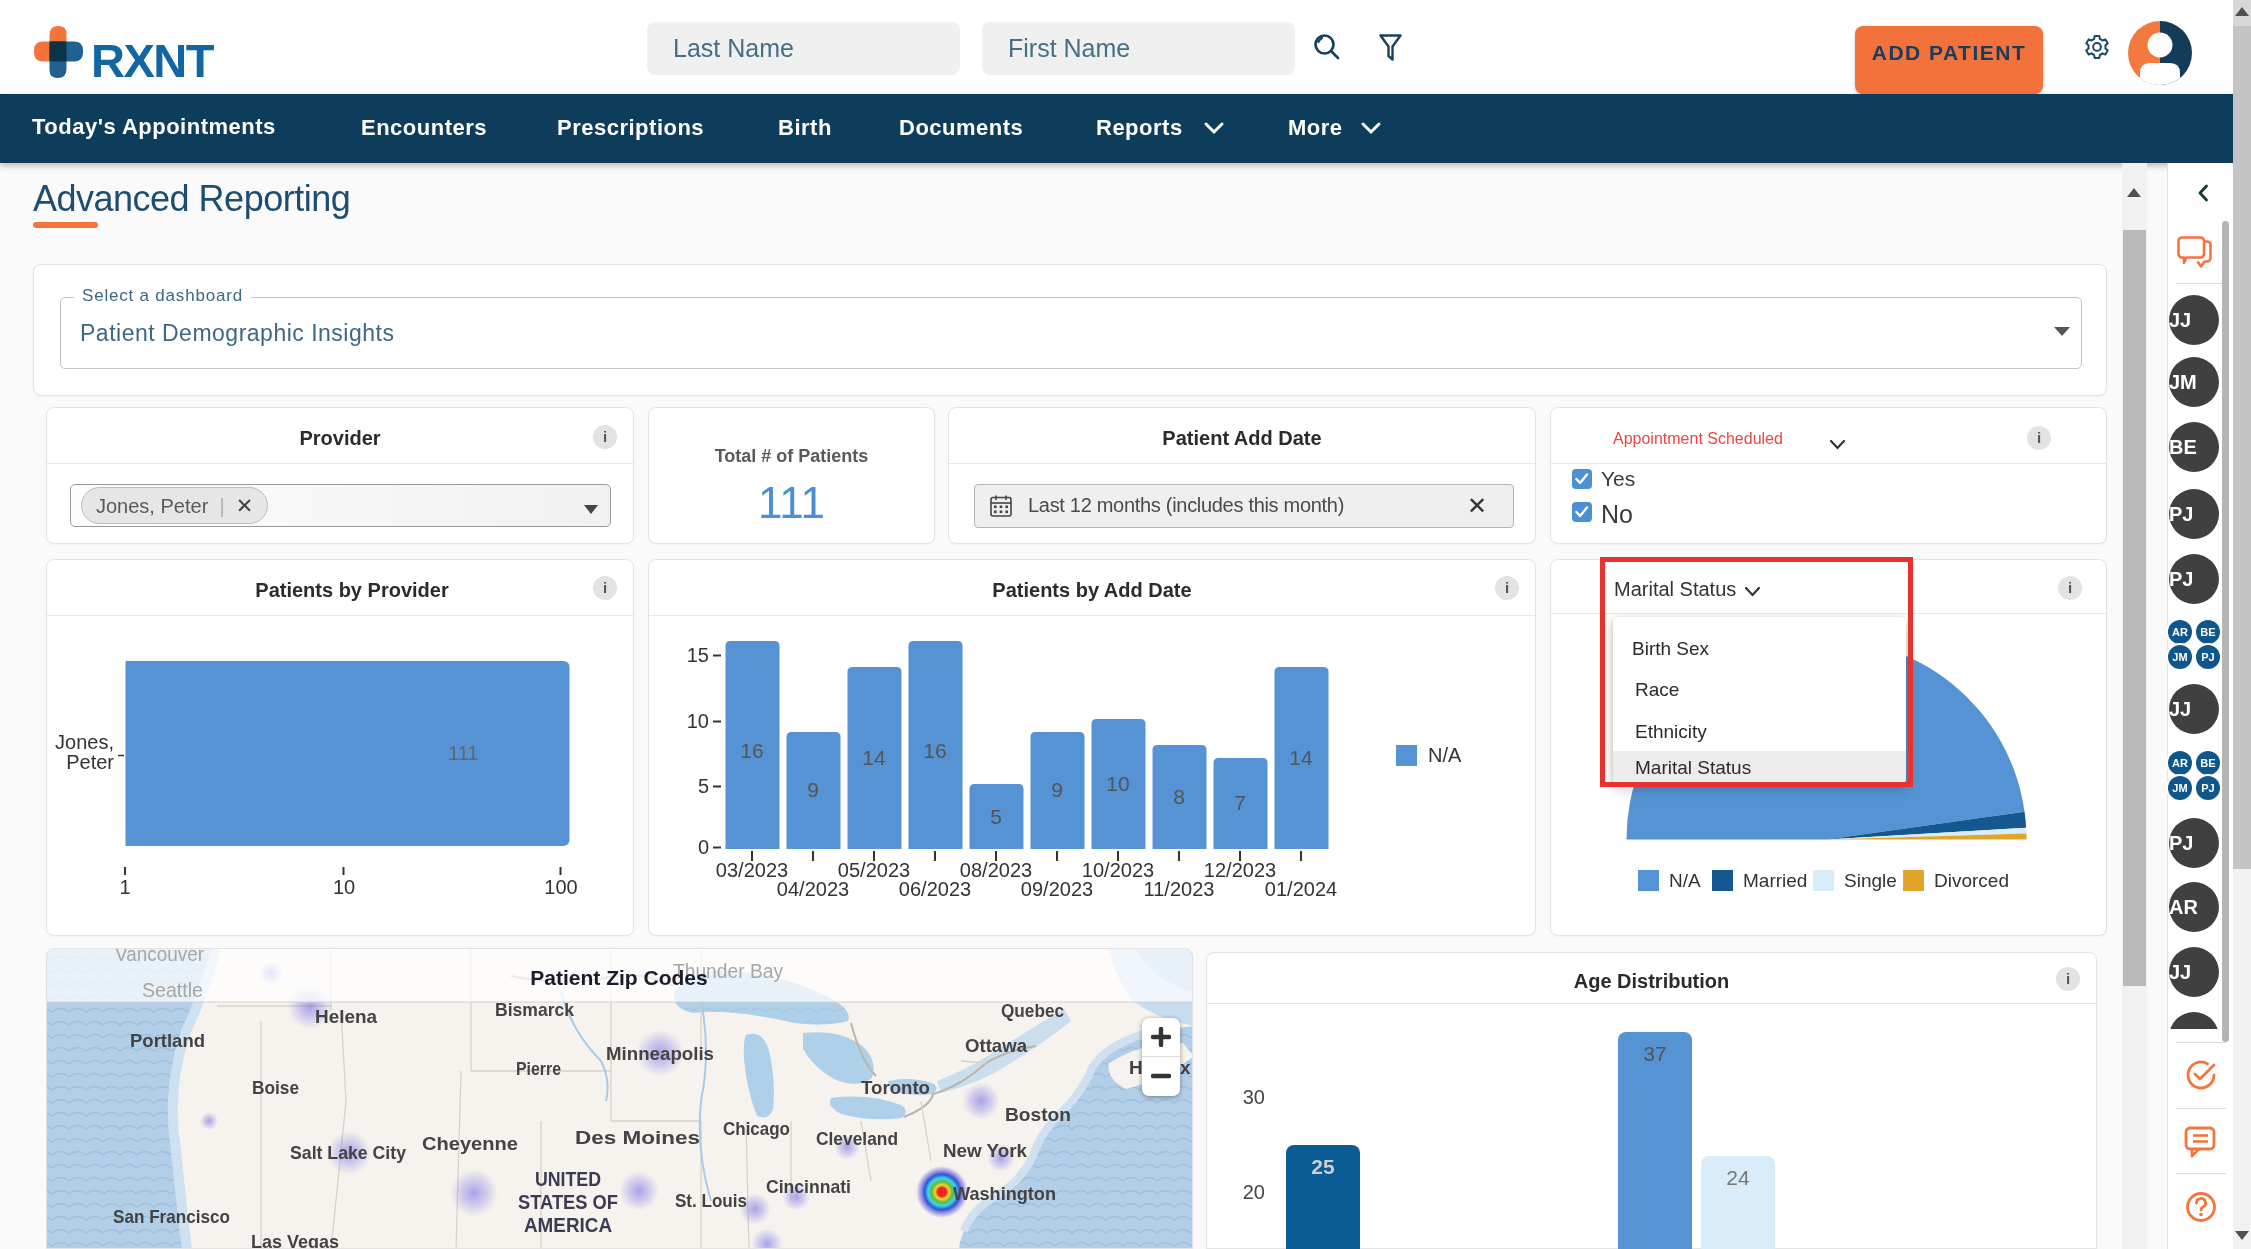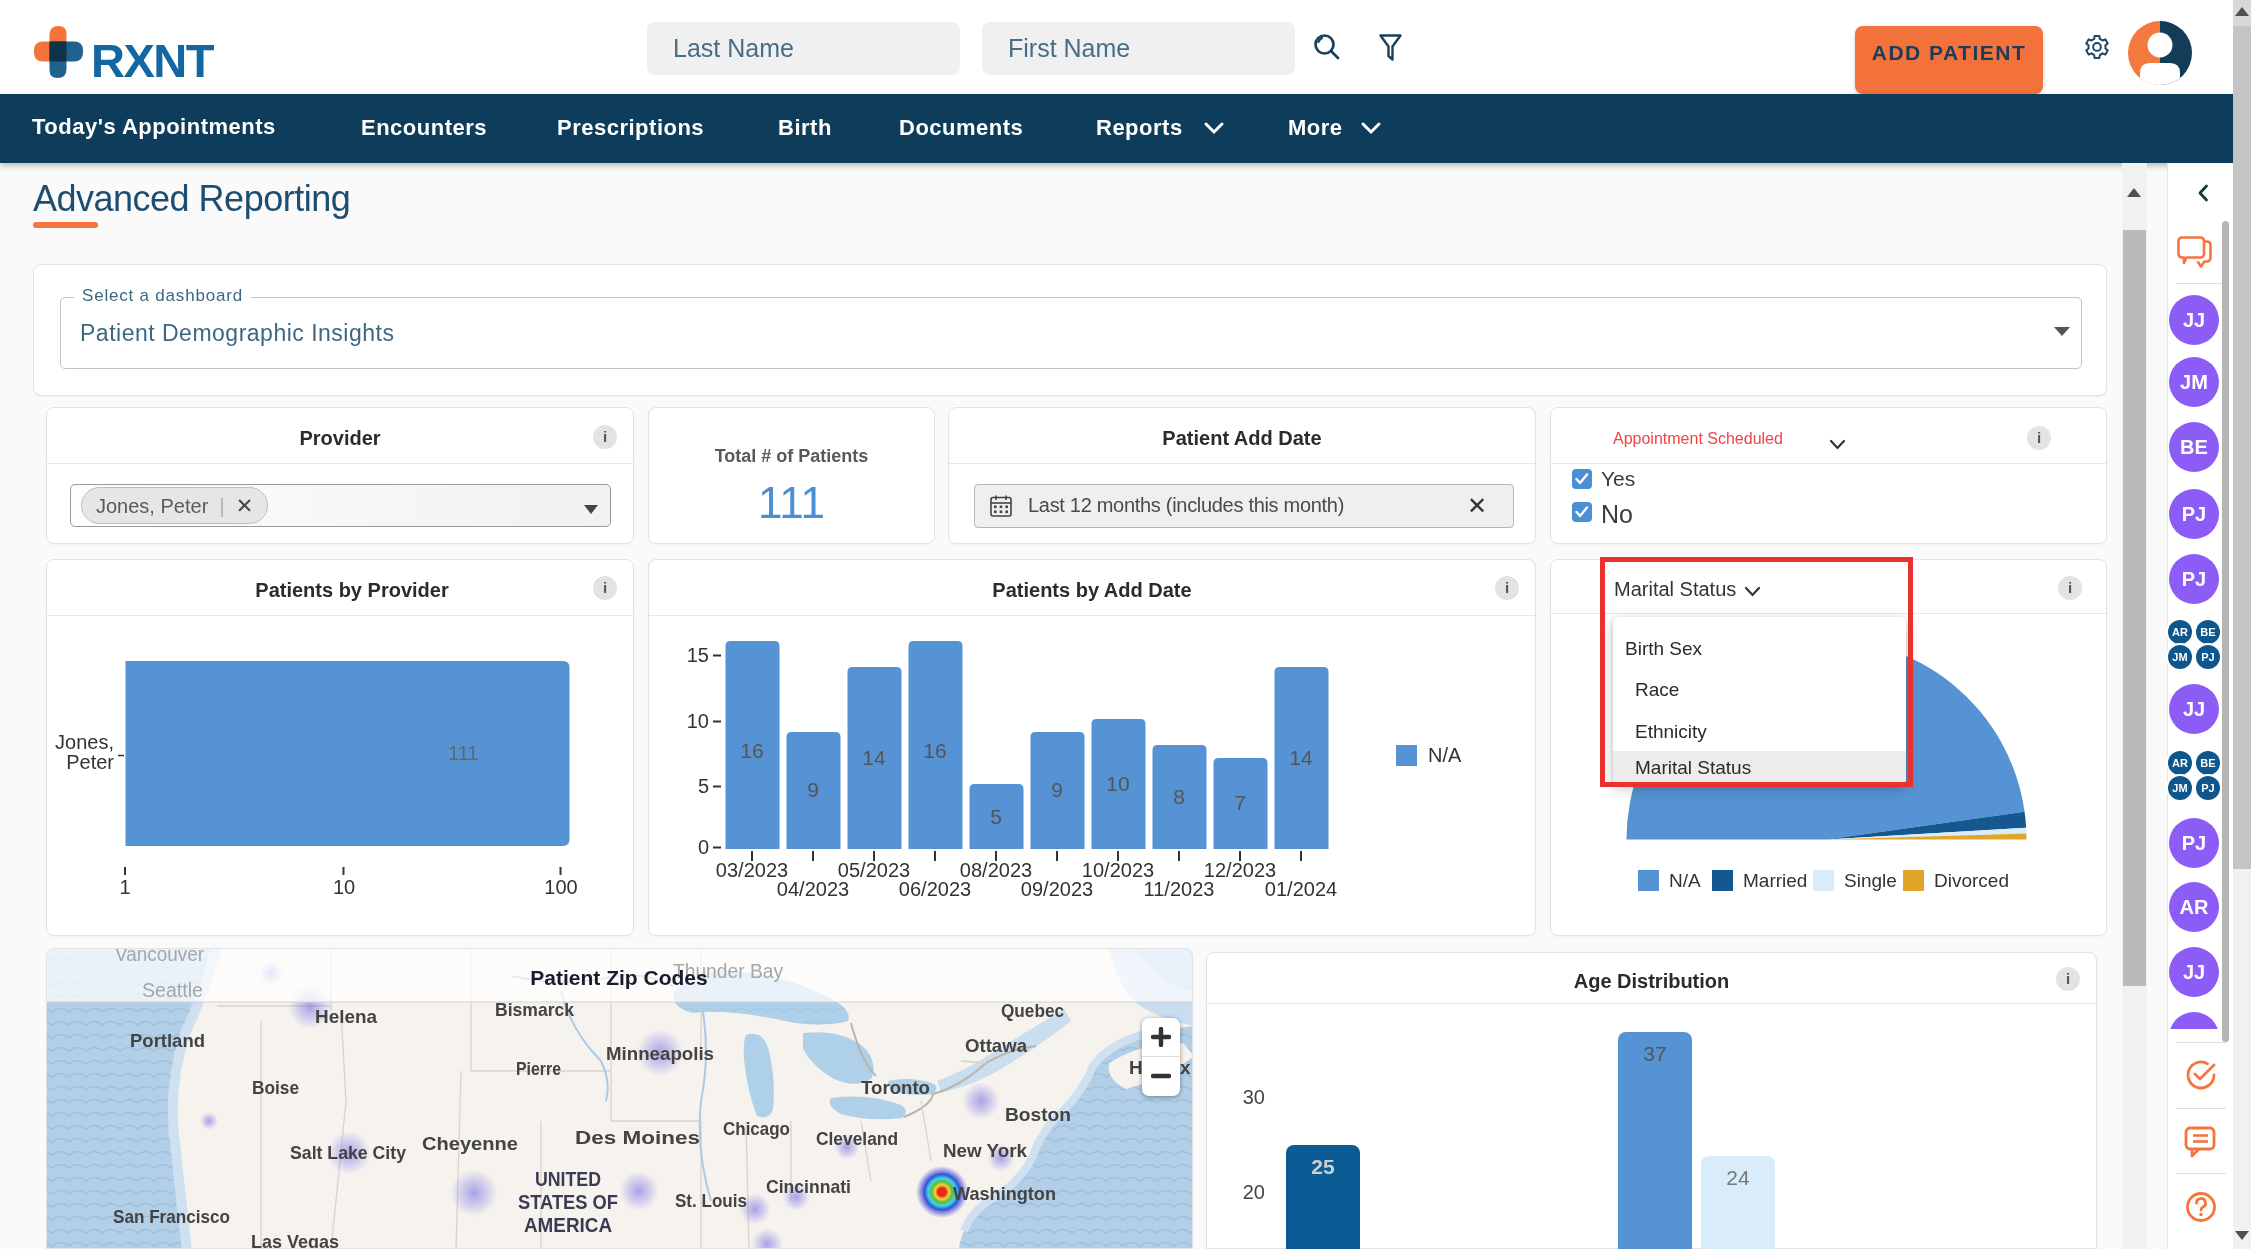--- a/index.html
+++ b/index.html
@@ -17,22 +17,22 @@
   #navbar .ni { color:#fff; font-size:22px; font-weight:700; letter-spacing:0.5px; white-space:nowrap; }
   
   .card { position:absolute; background:#fff; border:1px solid #e3e3e3; border-radius:8px;
           box-shadow:0 1px 2px rgba(0,0,0,0.04); }
   .ctitle { position:absolute; font-size:20px; font-weight:700; color:#2b2b2b; }
   .cdivider { position:absolute; height:1px; background:#e8e8e8; }
   .iicon { position:absolute; width:24px; height:24px; border-radius:50%; background:#e3e3e3;
            color:#555; font-size:15px; font-weight:700; text-align:center; line-height:24px; font-style:normal;}
   
   #sidebar { left:2167px; top:163px; width:66px; height:1086px; background:#fff; border-left:1px solid #e4e4e4; }
-  .av { position:absolute; left:1px; width:50px; height:50px; border-radius:50%; background:#8b5cf6;
-        color:#fff; font-size:20px; font-weight:700; text-align:center; line-height:50px; }
+  .av { position:absolute; left:1px; width:50px; height:50px; border-radius:50%; background:#404040;
+        color:#fff; font-size:20px; font-weight:700; text-align:left; line-height:50px; }
   .avs { position:absolute; width:24px; height:24px; border-radius:50%; background:#0e568c;
         color:#fff; font-size:11px; font-weight:700; text-align:center; line-height:24px; box-shadow:0 0 0 2px #fff; }
   .sdiv { position:absolute; left:8px; width:50px; height:1px; background:#dedede; }
   
   #mscroll { left:2122px; top:163px; width:25px; height:1086px; background:#f1f1f1; }
   #mthumb { position:absolute; left:1px; top:67px; width:23px; height:756px; background:#b9b9b9; }
   #wscroll { left:2233px; top:0; width:18px; height:1249px; background:#f1f1f1; }
   #wthumb { position:absolute; left:0; top:26px; width:18px; height:843px; background:#c4c4c4; }
   .tri-up { width:0; height:0; border-left:7px solid transparent; border-right:7px solid transparent;
             border-bottom:9px solid #505050; }
@@ -273,21 +273,21 @@
           <text x="1742" y="886">Married</text>
         <rect x="1812" y="869" width="21" height="21" fill="#d8ecfa"></rect>
           <text x="1843" y="886">Single</text>
         <rect x="1902" y="869" width="21" height="21" fill="#dfa62a"></rect>
           <text x="1933" y="886">Divorced</text>
       </g>
     </svg>
 
     <div class="abs" style="left:62px;top:57px;width:293px;height:167px;background:#fff;border-radius:5px;
          box-shadow:0 5px 14px rgba(0,0,0,0.22),0 1px 4px rgba(0,0,0,0.14);font-size:19px;color:#2b2b2b;">
-      <div class="abs" style="left:0;top:12px;width:293px;height:39px;line-height:39px;padding-left:12px;">Birth Sex</div>
+      <div class="abs" style="left:7px;top:12px;width:293px;height:39px;line-height:39px;padding-left:12px;">Birth Sex</div>
       <div class="abs" style="left:0;top:53px;width:293px;height:39px;line-height:39px;padding-left:22px;">Race</div>
       <div class="abs" style="left:0;top:95px;width:293px;height:39px;line-height:39px;padding-left:22px;">Ethnicity</div>
       <div class="abs" style="left:0;top:134px;width:293px;height:33px;line-height:33px;padding-left:22px;background:#ececec;border-radius:0 0 5px 5px;">Marital Status</div>
     </div>
 
     <div class="abs" style="left:49px;top:-3px;width:313px;height:230px;border:5px solid #e8322e;"></div>
   </div>
 
   <div class="card" id="mapcard" style="left:46px;top:948px;width:1147px;height:301px;border-radius:8px 8px 0 0;overflow:hidden;">
     <svg class="abs" style="left:0;top:0" width="1147" height="301" viewBox="46 948 1147 301">

